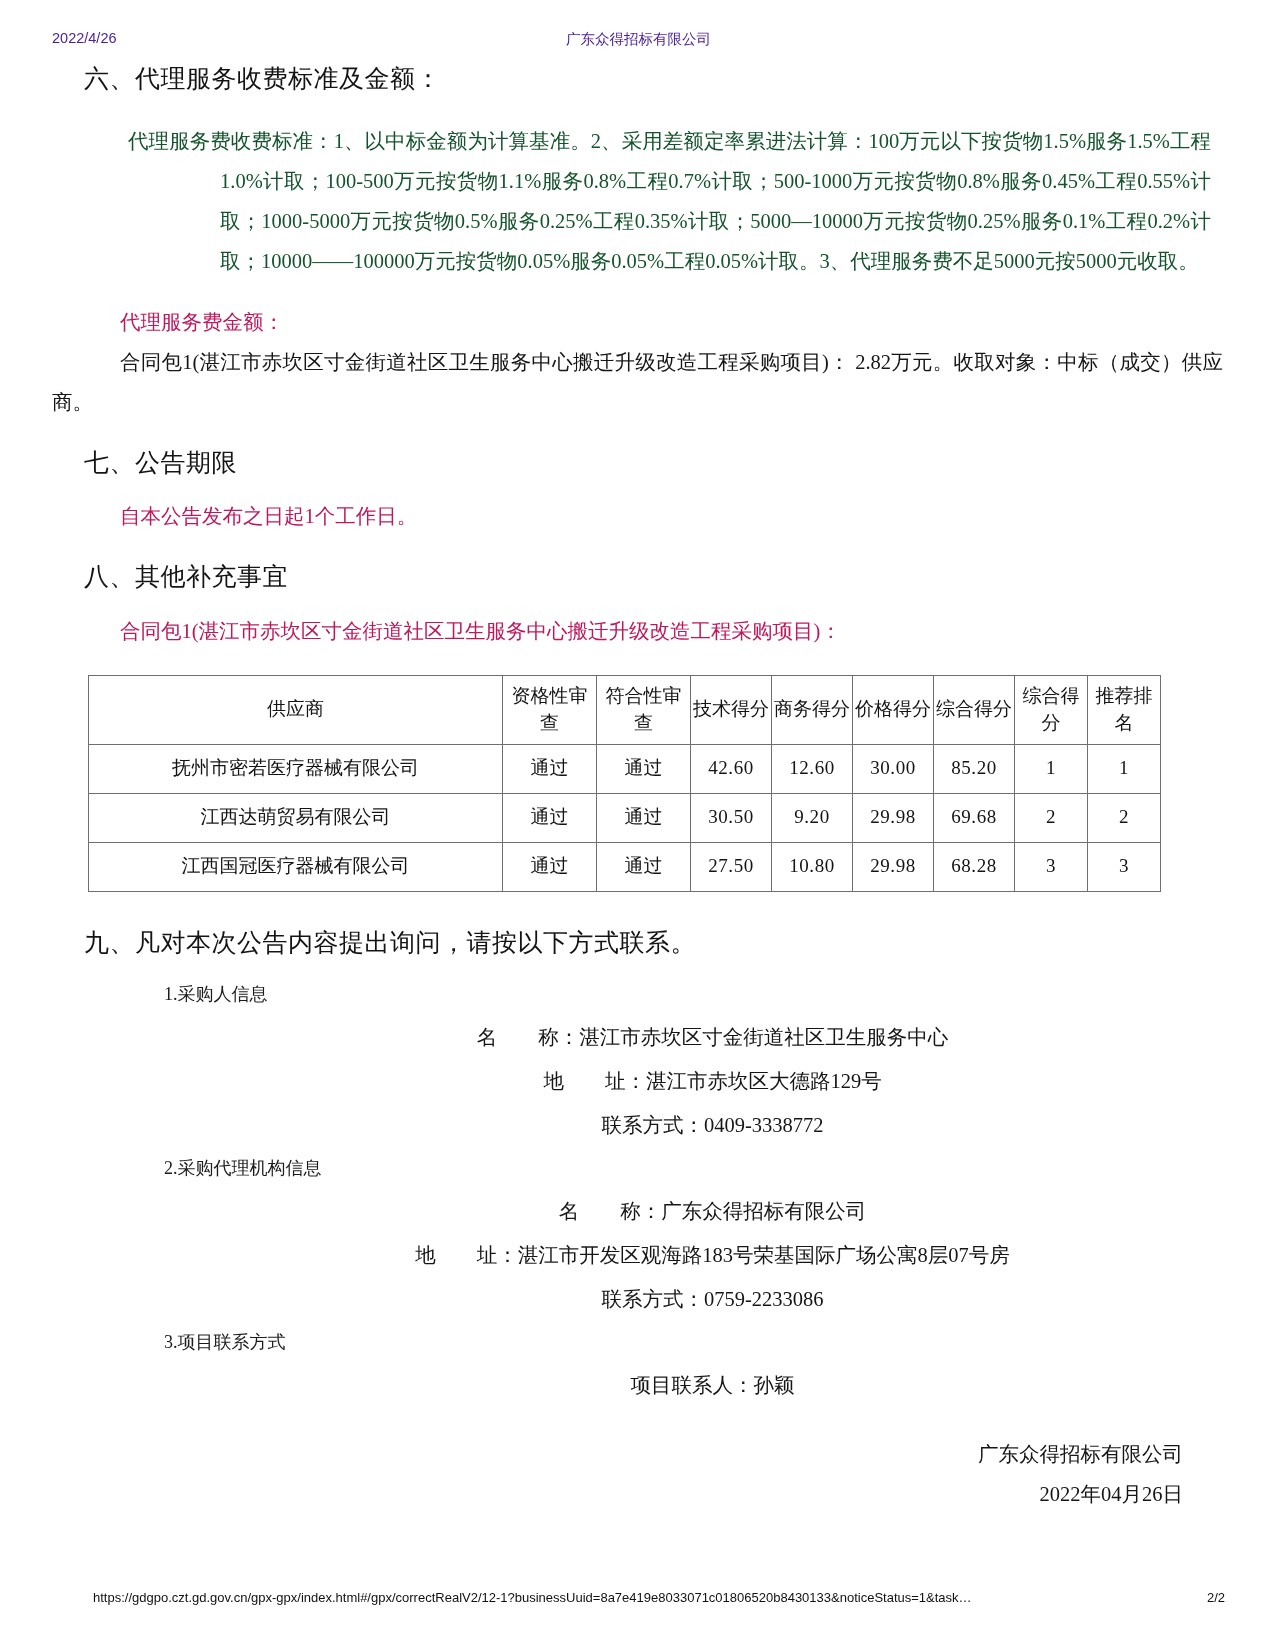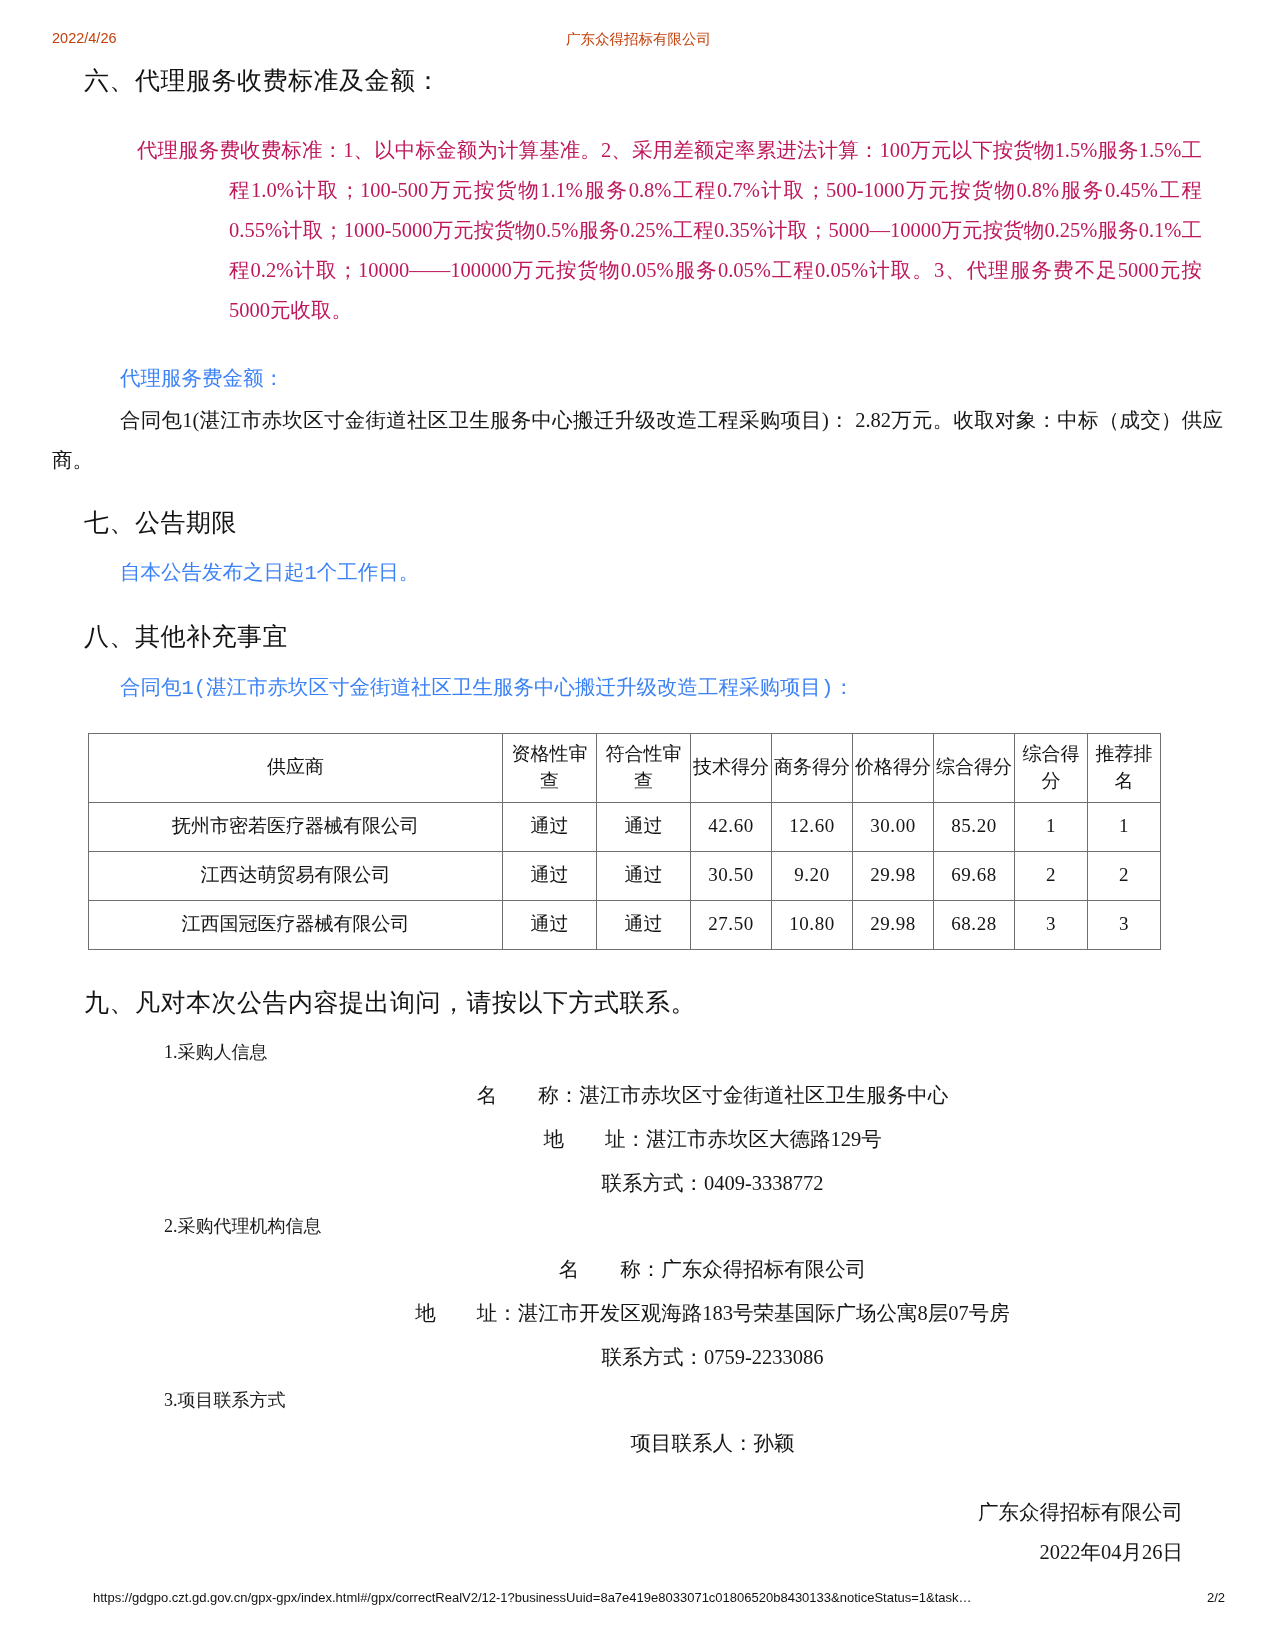--- a/index.html
+++ b/index.html
@@ -23,21 +23,21 @@
 
   
   .print-header {
     position: absolute;
     top: 30px;
     left: 0;
     width: 1277px;
     height: 20px;
     font-family: "Liberation Sans", "DejaVu Sans", sans-serif;
     font-size: 14.5px;
-    color: #c2410c;
+    color: #4c1d95;
   }
   .print-header .hdr-date {
     position: absolute;
     left: 52px;
     top: 0;
     white-space: nowrap;
   }
   .print-header .hdr-title {
     position: absolute;
     left: 0;
@@ -74,53 +74,52 @@
 
   
   .doc {
     position: absolute;
     top: 62px;
     left: 52px;
     width: 1173px;
   }
 
   h2.section-heading {
-    font-family: Liberation Sans, sans-serif;
+    font-family: Liberation Mono, monospace;
     font-size: 25px;
     font-weight: normal;
     letter-spacing: 0.5px;
     margin: 0;
     padding: 0 0 0 32px;
     line-height: 1.5;
     color: #141414;
   }
   .gap-sm { height: 13px; }
   .gap-md { height: 24px; }
   .gap-lg { height: 34px; }
 
   .line {
     font-size: 20.5px;
     line-height: 40px;
     margin: 0;
     padding: 0 0 0 68px;
     white-space: nowrap;
-    color: #3b82f6;
-    font-family: Liberation Mono, monospace;
+    color: #be185d;
   }
 
   
   .fee-block {
     font-size: 20.5px;
     line-height: 40px;
-    margin: 17px;
+    margin: 8px;
     padding: 0 6px 0 160px;
     text-align: justify;
     text-justify: inter-ideograph;
     text-indent: -92px;
-    color: #be185d;
+    color: #14532d;
   }
 
   
   .contract-amount {
     font-size: 20.5px;
     line-height: 40px;
     margin: 0;
     padding: 0 2px 0 0;
     text-indent: 68px;
     text-align: justify;

